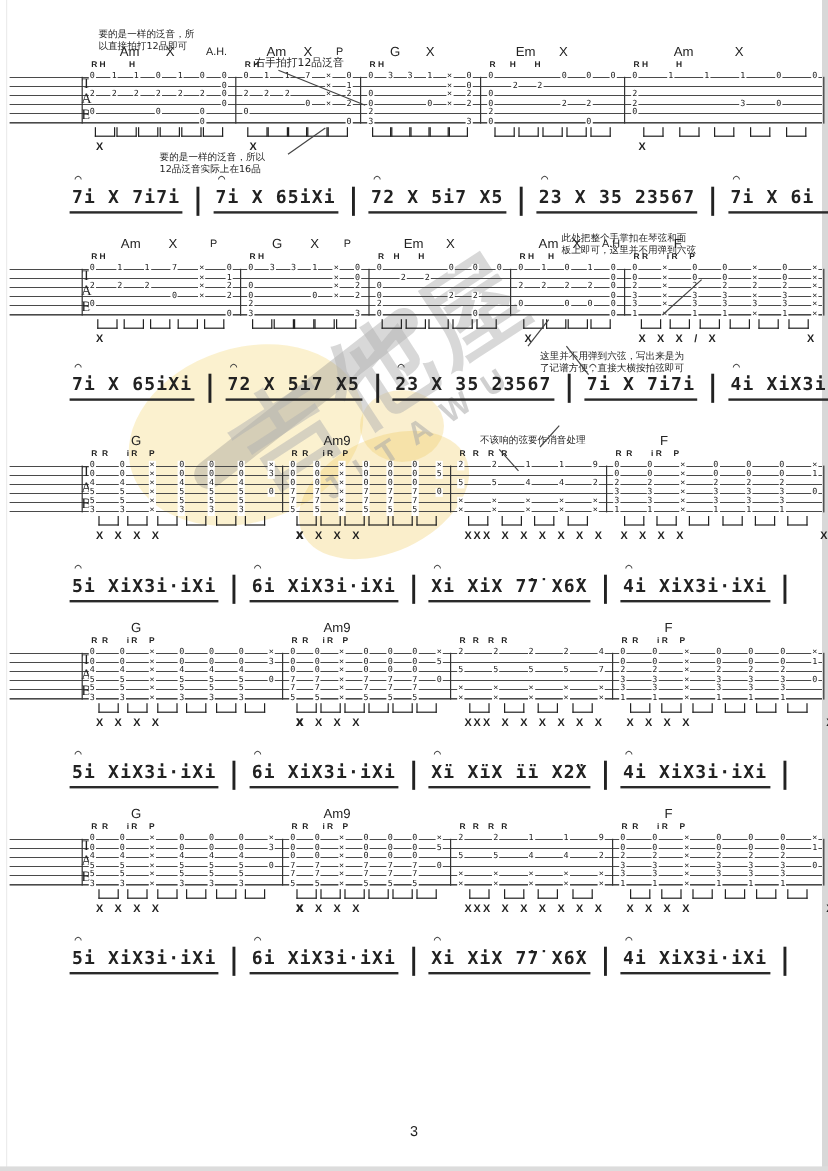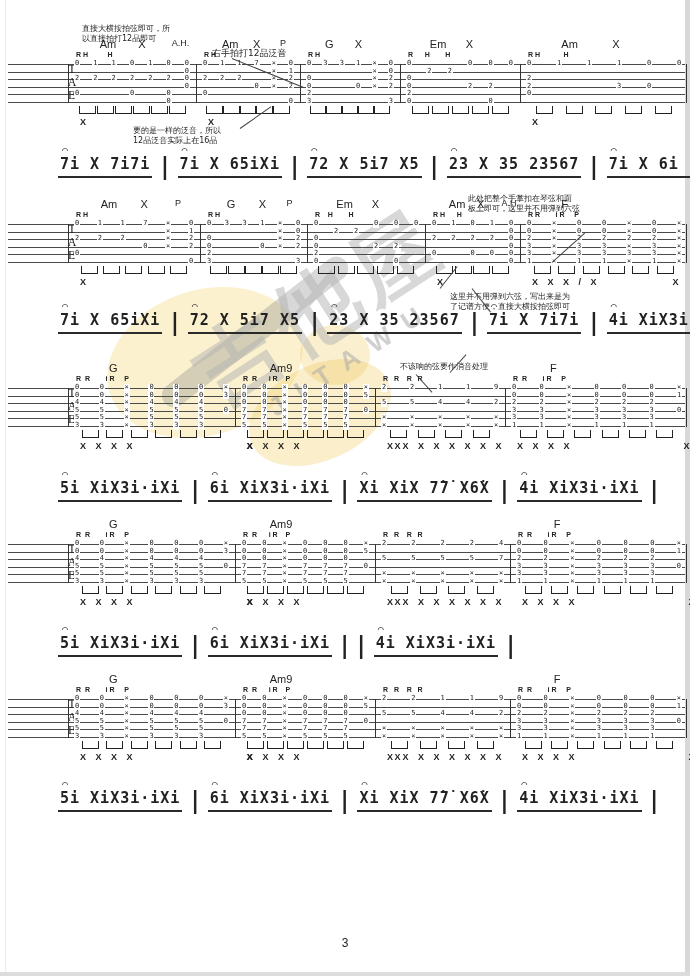--- a/index.html
+++ b/index.html
@@ -77,21 +77,21 @@
 
   <div class="blob blob1"></div>
   <div class="blob blob2"></div>
   <div class="blob blob3"></div>
   <div class="neck"></div>
   <div class="wm">
     <div class="wm-cn">吉他屋</div>
     <div class="wm-en">JITAWU</div>
   </div>
 
-  <div class="ann" id="ann1"><span>直接大横按拍弦即可，所</span><br><span>以直接拍打12品即可</span></div>
+  <div class="ann" id="ann1"><span>要的是一样的泛音，所</span><br><span>以直接拍打12品即可</span></div>
   <div class="ann" id="ann2"><span>右手拍打12品泛音</span></div>
   <div class="ann" id="ann3"><span>要的是一样的泛音，所以</span><br><span>12品泛音实际上在16品</span></div>
   <div class="ann" id="ann4"><span>此处把整个手掌扣在琴弦和面</span><br><span>板上即可，这里并不用弹到六弦</span></div>
   <div class="ann" id="ann5"><span>这里并不用弹到六弦，写出来是为</span><br><span>了记谱方便，直接大横按拍弦即可</span></div>
   <div class="ann" id="ann6"><span>不该响的弦要作消音处理</span></div>
 
   <div class="pl" style="left:232px;top:58px;width:78px;transform:rotate(22deg);"></div>
   <div class="pl" style="left:240px;top:128px;width:38px;transform:rotate(-35deg);"></div>
   <div class="pl" style="left:552px;top:262px;width:44px;transform:rotate(-42deg);"></div>
   <div class="pl" style="left:440px;top:288px;width:28px;transform:rotate(-52deg);"></div>
@@ -1674,20 +1674,21 @@
         <span class="jg">Xi XiX 7̇7̇ X6̇X</span>
         <span class="jbar">|</span>
         <span class="jg">4i XiX3i·iXi</span>
         <span class="jbar">|</span>
       </div>
       <div class="jrow" style="top: 627px;">
         <span class="jg">5i XiX3i·iXi</span>
         <span class="jbar">|</span>
         <span class="jg">6i XiX3i·iXi</span>
         <span class="jbar">|</span>
+        <span class="jg">Xï XïX ïï X2̈X</span>
         <span class="jbar">|</span>
         <span class="jg">4i XiX3i·iXi</span>
         <span class="jbar">|</span>
       </div>
       <div class="jrow" style="top: 782px;">
         <span class="jg">5i XiX3i·iXi</span>
         <span class="jbar">|</span>
         <span class="jg">6i XiX3i·iXi</span>
         <span class="jbar">|</span>
         <span class="jg">Xi XiX 7̇7̇ X6̇X</span>

